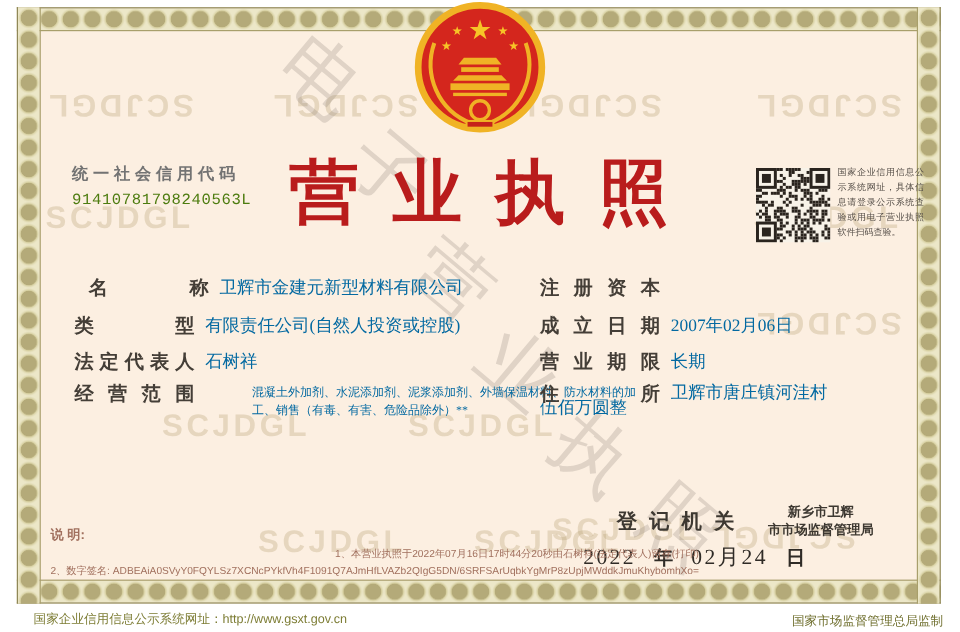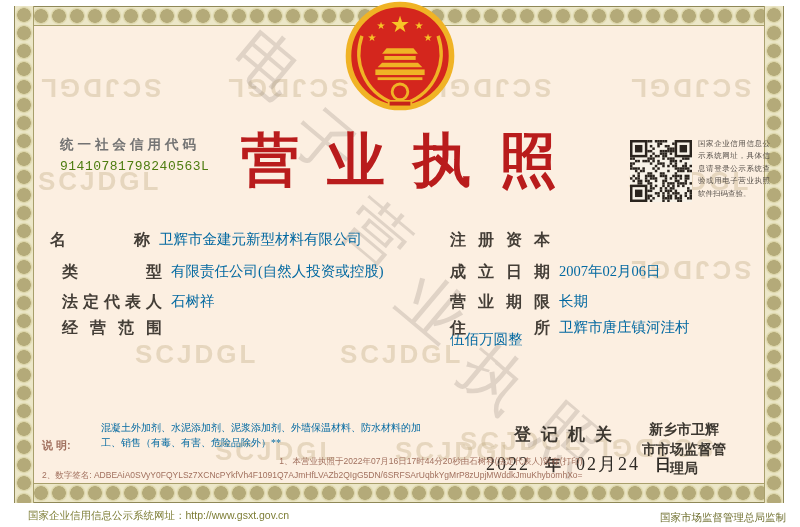--- a/index.html
+++ b/index.html
@@ -48,21 +48,21 @@
   
   .frow{position:absolute;display:flex;align-items:flex-start;}
   .flabel{display:inline-block;width:100px;font-size:16px;font-weight:bold;color:#443e37;
       text-align:justify;text-align-last:justify;flex:0 0 100px;margin-right:9px;}
   .fvalue{font-size:14.5px;color:#0369a1;font-family:"Liberation Serif",serif;white-space:nowrap;}
   .fvalue.small{font-size:10px;white-space:normal;width:322px;line-height:1.5;margin-top:2px;margin-left:39px;}
 
   
   .reg-label{position:absolute;left:500px;top:417px;font-size:17px;font-weight:bold;
       color:#3d3831;letter-spacing:10px;white-space:nowrap;}
-  .reg-auth{position:absolute;left:622px;top:414px;width:96px;font-size:14px;font-weight:bold;
+  .reg-auth{position:absolute;left:622px;top:414px;width:96px;font-size:11px;font-weight:bold;
       color:#3d3831;line-height:1.4;text-align:center;}
   .issue-date{position:absolute;left:472px;top:446px;display:flex;align-items:baseline;
       color:#2f2b26;}
   .issue-date .num{font-family:"Liberation Serif",serif;font-size:18px;letter-spacing:2px;}
   .issue-date .unit{font-size:16px;font-weight:bold;}
   .issue-date>span{margin-right:15px;}
 
   
   .notes{position:absolute;left:28px;top:432px;color:#a1705e;}
   .notes .nh{font-size:11px;font-weight:bold;margin-bottom:2px;}
@@ -334,33 +334,33 @@
         <rect x="2" y="2" width="3" height="3" fill="#2a241e"></rect>
         <rect x="18" y="0" width="7" height="7" fill="#2a241e"></rect>
         <rect x="19" y="1" width="5" height="5" fill="#f7f2e8"></rect>
         <rect x="20" y="2" width="3" height="3" fill="#2a241e"></rect>
         <rect x="0" y="18" width="7" height="7" fill="#2a241e"></rect>
         <rect x="1" y="19" width="5" height="5" fill="#f7f2e8"></rect>
         <rect x="2" y="20" width="3" height="3" fill="#2a241e"></rect>
       </svg>
     <div class="qr-note">国家企业信用信息公示系统网址，具体信息请登录公示系统查验或用电子营业执照软件扫码查验。</div>
 
-    <div class="frow" style="left:36px;top:224px;">
+    <div class="frow" style="left:60px;top:224px;">
       <span class="flabel">名称</span>
       <span class="fvalue">卫辉市金建元新型材料有限公司</span>
     </div>
     <div class="frow" style="left:48px;top:256px;justify-content:flex-end;">
       <span class="flabel">类型</span>
       <span class="fvalue">有限责任公司(自然人投资或控股)</span>
     </div>
     <div class="frow" style="left:48px;top:286px;">
       <span class="flabel">法定代表人</span>
       <span class="fvalue">石树祥</span>
     </div>
-    <div class="frow" style="left:48px;top:312px;flex-direction:column;">
+    <div class="frow" style="left:48px;top:312px;">
       <span class="flabel">经营范围</span>
       <span class="fvalue small">混凝土外加剂、水泥添加剂、泥浆添加剂、外墙保温材料、防水材料的加工、销售（有毒、有害、危险品除外）**</span>
     </div>
 
     <div class="frow" style="left:436px;top:224px;flex-direction:column;">
       <span class="flabel">注册资本</span>
       <span class="fvalue">伍佰万圆整</span>
     </div>
     <div class="frow" style="left:436px;top:256px;">
       <span class="flabel">成立日期</span>

